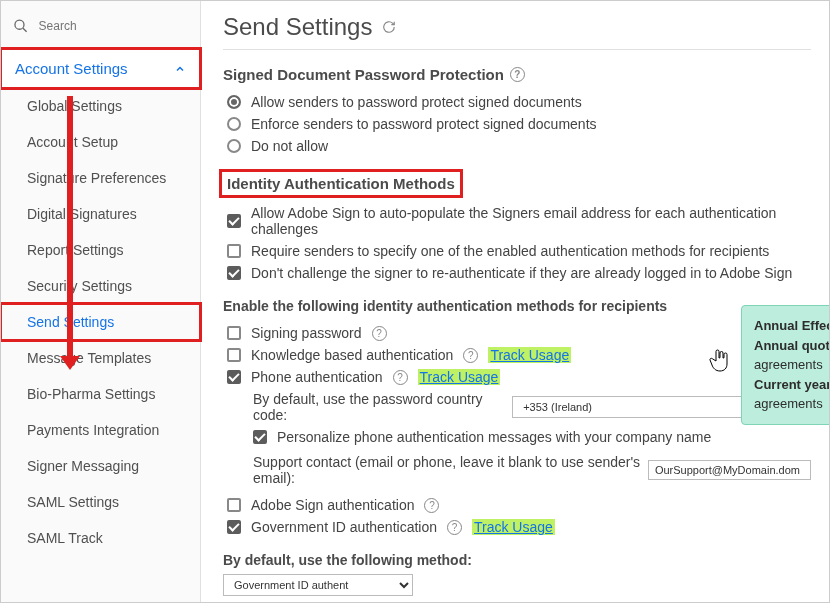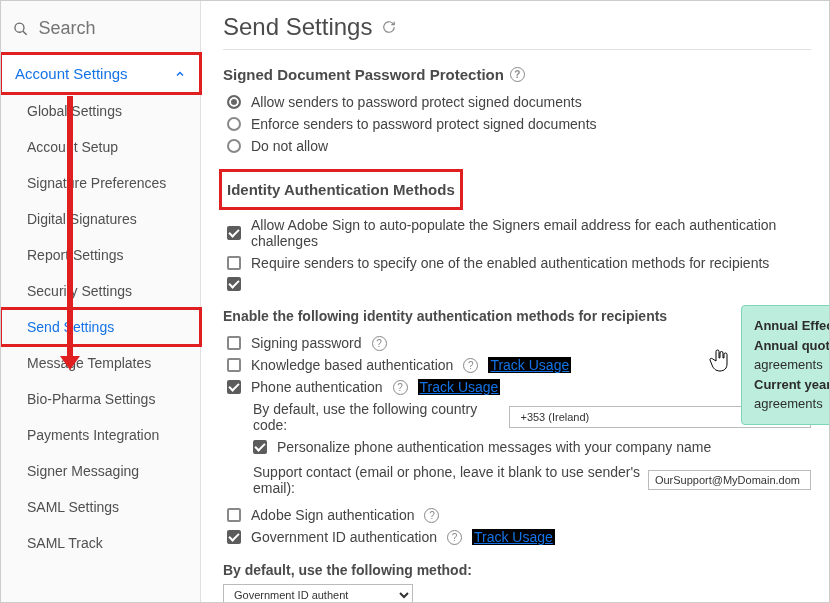--- a/index.html
+++ b/index.html
@@ -27,21 +27,21 @@
     display: flex;
     align-items: center;
     padding: 8px 12px;
     gap: 8px;
   }
   .search-row svg { width: 18px; height: 18px; stroke: #666; fill: none; }
   .search-input {
     border: none;
     background: transparent;
     outline: none;
-    font-size: 18px;
+    font-size: 12px;
     color: #666;
     width: 100%;
   }
   .nav-section {
     margin-top: 6px;
   }
   .nav-header {
     display: flex;
     align-items: center;
     justify-content: space-between;
@@ -162,25 +162,25 @@
     border-color: #5c5c5c;
   }
   .checkbox.checked:after {
     content: '';
     width: 4px; height: 8px;
     border: solid #fff;
     border-width: 0 2px 2px 0;
     transform: rotate(45deg);
     margin-top: -2px;
   }
-  .yellow-hl { background: #000000; padding: 0 2px; }
+  .yellow-hl { background: #bef264; padding: 0 2px; }
   .red-box-inline {
     outline: 3px solid #e02020;
     outline-offset: 1px;
-    padding: 8px 4px;
+    padding: 2px 4px;
   }
   .link {
     color: #1473e6;
     text-decoration: underline;
     cursor: pointer;
   }
   .sub-indent {
     padding-left: 26px;
   }
   select, input[type=text] {
@@ -303,20 +303,21 @@
       <label class="check-row">
         <span class="checkbox checked"></span>
         <span>Allow Adobe Sign to auto-populate the Signers email address for each authentication challenges</span>
       </label>
       <label class="check-row">
         <span class="checkbox"></span>
         <span>Require senders to specify one of the enabled authentication methods for recipients</span>
       </label>
       <label class="check-row">
         <span class="checkbox checked"></span>
+        <span>Don't challenge the signer to re-authenticate if they are already logged in to Adobe Sign</span>
       </label>
     </div>
 
     <div class="subheading">Enable the following identity authentication methods for recipients</div>
     <div class="check-group">
       <label class="check-row">
         <span class="checkbox"></span>
         <span>Signing password</span>
         <span class="help-icon">?</span>
       </label>
@@ -326,21 +327,21 @@
         <span class="help-icon">?</span>
         <span class="yellow-hl link">Track Usage</span>
       </label>
       <label class="check-row">
         <span class="checkbox checked"></span>
         <span>Phone authentication</span>
         <span class="help-icon">?</span>
         <span class="yellow-hl link">Track Usage</span>
       </label>
       <div class="check-row sub-indent">
-        <span>By default, use the following country code:</span>
+        <span>By default, use the password country code:</span>
         <select class="country-select">
           <option>+353 (Ireland)</option>
         </select>
       </div>
       <label class="check-row sub-indent">
         <span class="checkbox checked"></span>
         <span>Personalize phone authentication messages with your company name</span>
       </label>
       <div class="support-row">
         <span>Support contact (email or phone, leave it blank to use sender's email):</span>

